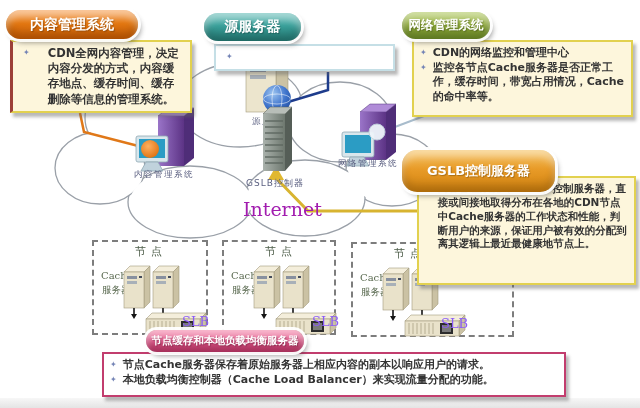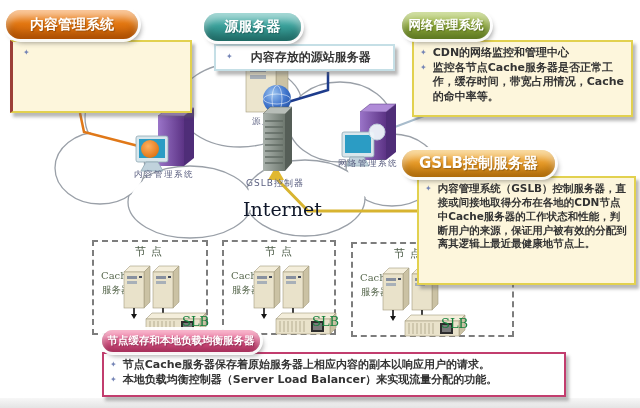--- a/index.html
+++ b/index.html
@@ -8,45 +8,45 @@
   
   .pill{position:absolute;display:flex;align-items:center;justify-content:center;
         color:#fff;font-weight:bold;border-radius:15px;white-space:nowrap;
         box-shadow:0 0 0 3px rgba(255,255,255,.95), 3px 4px 5px rgba(60,60,60,.45),
                    inset 0 7px 7px rgba(255,255,255,.4), inset 0 -7px 8px rgba(0,0,0,.18);
         z-index:6;text-shadow:1px 1px 1px rgba(0,0,0,.25);}
   .pill-orange{background:linear-gradient(180deg,#f7a55c,#e37812 45%,#d05f04);}
   .pill-teal{background:linear-gradient(180deg,#6cc0bb,#39a09a 45%,#267f79);}
   .pill-green{background:linear-gradient(180deg,#b5cc6a,#90ab3a 45%,#72922a);}
   .pill-amber{background:linear-gradient(180deg,#f6c568,#e89b28 45%,#d2820e);}
-  .pill-pink{background:linear-gradient(180deg,#f489ac,#e05588 45%,#c93a6e);}
+  .pill-pink{background:linear-gradient(180deg,#f489ac,#e05588 45%,#c93a6e);margin-left:44px;}
   
   .tbox{position:absolute;background:#fdf6dc;border:2px solid #e2d14f;
         box-shadow:3px 4px 3px rgba(100,100,100,.45);
         padding:4px 5px 3px 4px;font-size:11px;font-weight:600;color:#333;
         line-height:1.32;z-index:5;box-sizing:border-box;}
   .tbox-white{background:#ffffff;border:2px solid #c5dfe6;}
   .tbox-pink{background:#ffffff;border:2px solid #c23d6e;}
   .brow{display:flex;align-items:flex-start;}
   .bullet{color:#7383b5;font-size:8px;line-height:1;margin:3px 6px 0 2px;flex:0 0 auto;}
   .btxt{flex:1 1 auto;}
   .indent1 .bullet{margin-left:6px;margin-right:18px;}
   
   .node{position:absolute;border:2px dashed #7d7d7d;box-sizing:border-box;z-index:2;}
   .node-title{position:absolute;left:6px;top:2px;font-size:11px;color:#4c5c48;
               letter-spacing:5px;font-family:"DejaVu Serif","Liberation Serif",serif;margin-left:35px;}
   .cache-l1{position:absolute;left:7px;top:28px;font-size:10px;color:#5a6a50;
             font-family:"DejaVu Serif","Liberation Serif",serif;}
   .cache-l2{position:absolute;left:8px;top:42px;font-size:9.5px;color:#5a6a50;
             font-family:"DejaVu Serif","Liberation Serif",serif;}
-  .slb-label{position:absolute;left:88px;top:72px;font-size:13px;color:#15803d;
+  .slb-label{position:absolute;left:88px;top:72px;font-size:13px;color:#8b5cf6;
              font-family:"DejaVu Serif","Liberation Serif",serif;}
   .node-art{position:absolute;left:0;top:0;}
   
-  #internet-label{position:absolute;left:243px;top:198px;font-size:19px;color:#0f172a;
+  #internet-label{position:absolute;left:243px;top:198px;font-size:19px;color:#a21caf;
                   font-family:"DejaVu Serif","Liberation Serif",serif;z-index:3;}
   #bottom-strip{position:absolute;left:0;bottom:0;width:640px;height:10px;
                 background:linear-gradient(180deg,#f7f7f7,#e4e4e4);z-index:0;}
   #art{position:absolute;left:0;top:0;z-index:1;}
   svg text{font-family:"DejaVu Sans","Liberation Sans",sans-serif;}
 </style>
 </head>
 <body>
 
 <div id="stage">
@@ -224,56 +224,56 @@
     <svg class="node-art" width="116" height="95">
       <use href="#nodeArt"></use>
       </svg>
     <span class="slb-label">SLB</span>
   </div>
 
   <div class="pill pill-orange" style="left:6px;top:10px;width:132px;height:29px;font-size:14px">内容管理系统</div>
   <div class="tbox" style="left:10px;top:40px;width:182px;height:73px;border-left:3px solid #9c4038;font-size:11.5px">
     <div class="brow indent1">
       <span class="bullet">✦</span>
+      <span class="btxt">CDN全网内容管理，决定内容分发的方式，内容缓存地点、缓存时间、缓存删除等信息的管理系统。</span>
     </div>
   </div>
 
   <div class="pill pill-teal" style="left:204px;top:13px;width:97px;height:28px;font-size:14px">源服务器</div>
   <div class="tbox tbox-white" style="left:214px;top:44px;width:181px;height:27px;font-size:12px">
     <div class="brow indent1">
       <span class="bullet">✦</span>
-      <span class="btxt">内容存放的源站服务器</span>
     </div>
   </div>
 
   <div class="pill pill-green" style="left:402px;top:12px;width:88px;height:27px;font-size:12.5px">网络管理系统</div>
   <div class="tbox" style="left:412px;top:40px;width:221px;height:77px;font-size:11px">
     <div class="brow">
       <span class="bullet">✦</span>
       <span class="btxt">CDN的网络监控和管理中心</span>
     </div>
     <div class="brow">
       <span class="bullet">✦</span>
       <span class="btxt">监控各节点Cache服务器是否正常工作，缓存时间，带宽占用情况，Cache的命中率等。</span>
     </div>
   </div>
 
-  <div class="pill pill-amber" style="left:402px;top:150px;width:153px;height:27px;font-size:15px">GSLB控制服务器</div>
+  <div class="pill pill-amber" style="left:402px;top:150px;width:153px;height:42px;font-size:13px">GSLB控制服务器</div>
   <div class="tbox" style="left:417px;top:176px;width:219px;height:109px;font-size:10.5px">
     <div class="brow">
       <span class="bullet">✦</span>
       <span class="btxt">内容管理系统（GSLB）控制服务器，直接或间接地取得分布在各地的CDN节点中Cache服务器的工作状态和性能，判断用户的来源，保证用户被有效的分配到离其逻辑上最近最健康地节点上。</span>
     </div>
   </div>
 
   <div class="pill pill-pink" style="left:102px;top:330px;width:158px;height:22px;font-size:10.5px">节点缓存和本地负载均衡服务器</div>
   <div class="tbox tbox-pink" style="left:102px;top:352px;width:464px;height:45px;font-size:11px">
     <div class="brow">
       <span class="bullet">✦</span>
       <span class="btxt">节点Cache服务器保存着原始服务器上相应内容的副本以响应用户的请求。</span>
     </div>
     <div class="brow">
       <span class="bullet">✦</span>
-      <span class="btxt">本地负载均衡控制器（Server Load Balancer）来实现流量分配的功能。</span>
+      <span class="btxt">本地负载均衡控制器（Cache Load Balancer）来实现流量分配的功能。</span>
     </div>
   </div>
 
 </div>
 
 </body></html>

